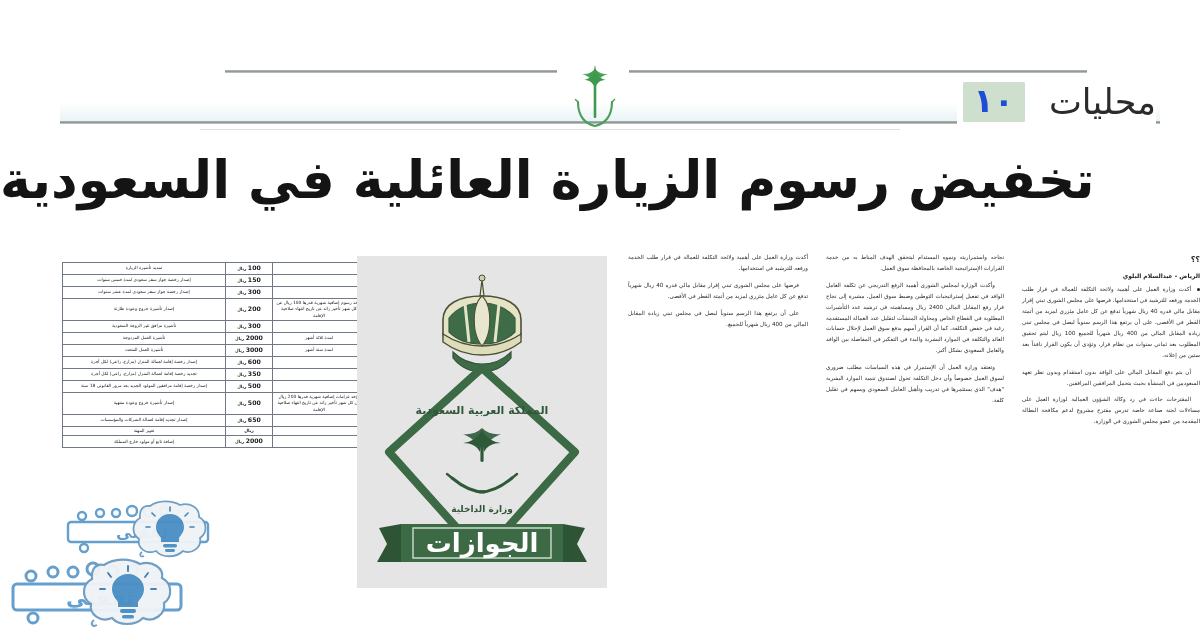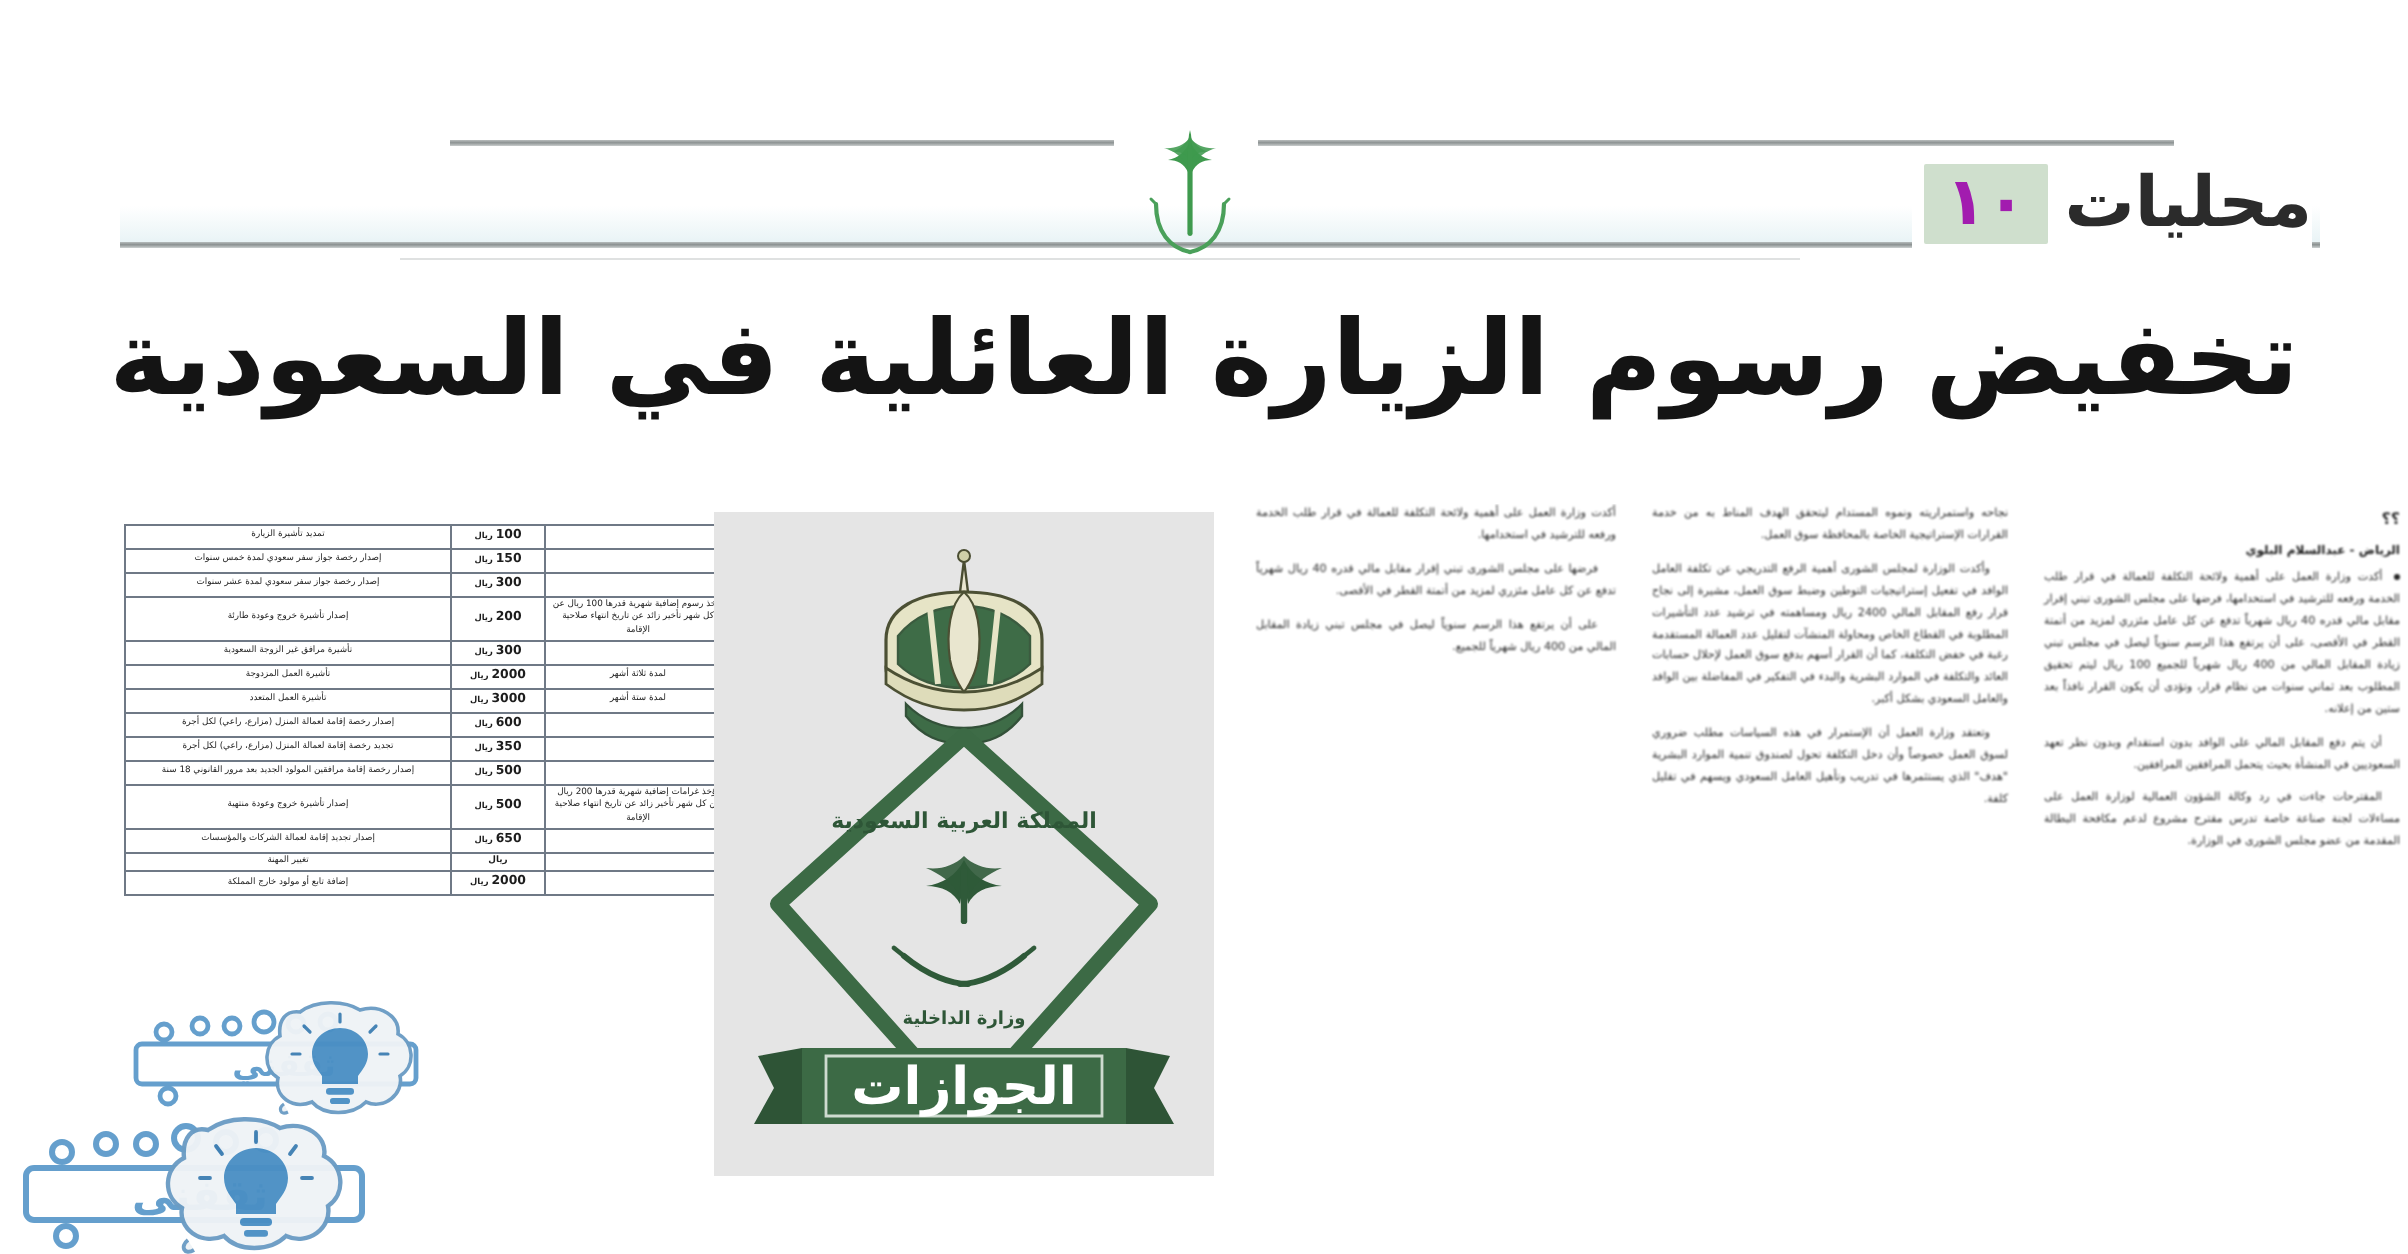--- a/index.html
+++ b/index.html
@@ -39,32 +39,33 @@
   .palm-gap{
     position:absolute;left:557px;top:36px;width:72px;height:14px;background:#fff;z-index:2;
   }
   
   .section-label{
     position:absolute;right:48px;top:48px;height:52px;
     display:flex;align-items:center;gap:8px;z-index:4;background:#fff;padding-left:6px;
   }
   .section-word{
     font-family:"DejaVu Sans","Liberation Sans",sans-serif;
-    font-size:35px;font-weight:700;color:#2b2b2b;line-height:1;
+    font-size:35px;font-weight:400;color:#2b2b2b;line-height:1;
     letter-spacing:-1px;
+    margin-left:16px;
   }
   .section-num{
-    background:#cfdfcd;color:#a21caf;font-size:33px;font-weight:700;
+    background:#cfdfcd;color:#1d4ed8;font-size:33px;font-weight:700;
     padding:1px 11px 4px 11px;line-height:1.08;border-radius:1px;
   }
 
   
   .main-title{
     position:absolute;left:0;top:150px;width:1204px;
-    text-align:center;
+    text-align:left;
     font-family:"DejaVu Sans","Liberation Sans",sans-serif;
     font-size:52px;font-weight:700;color:#141414;
     letter-spacing:-1px;white-space:nowrap;
   }
 
   
   .clipping{
     position:absolute;left:0;top:252px;width:1204px;height:375px;
   }
 

